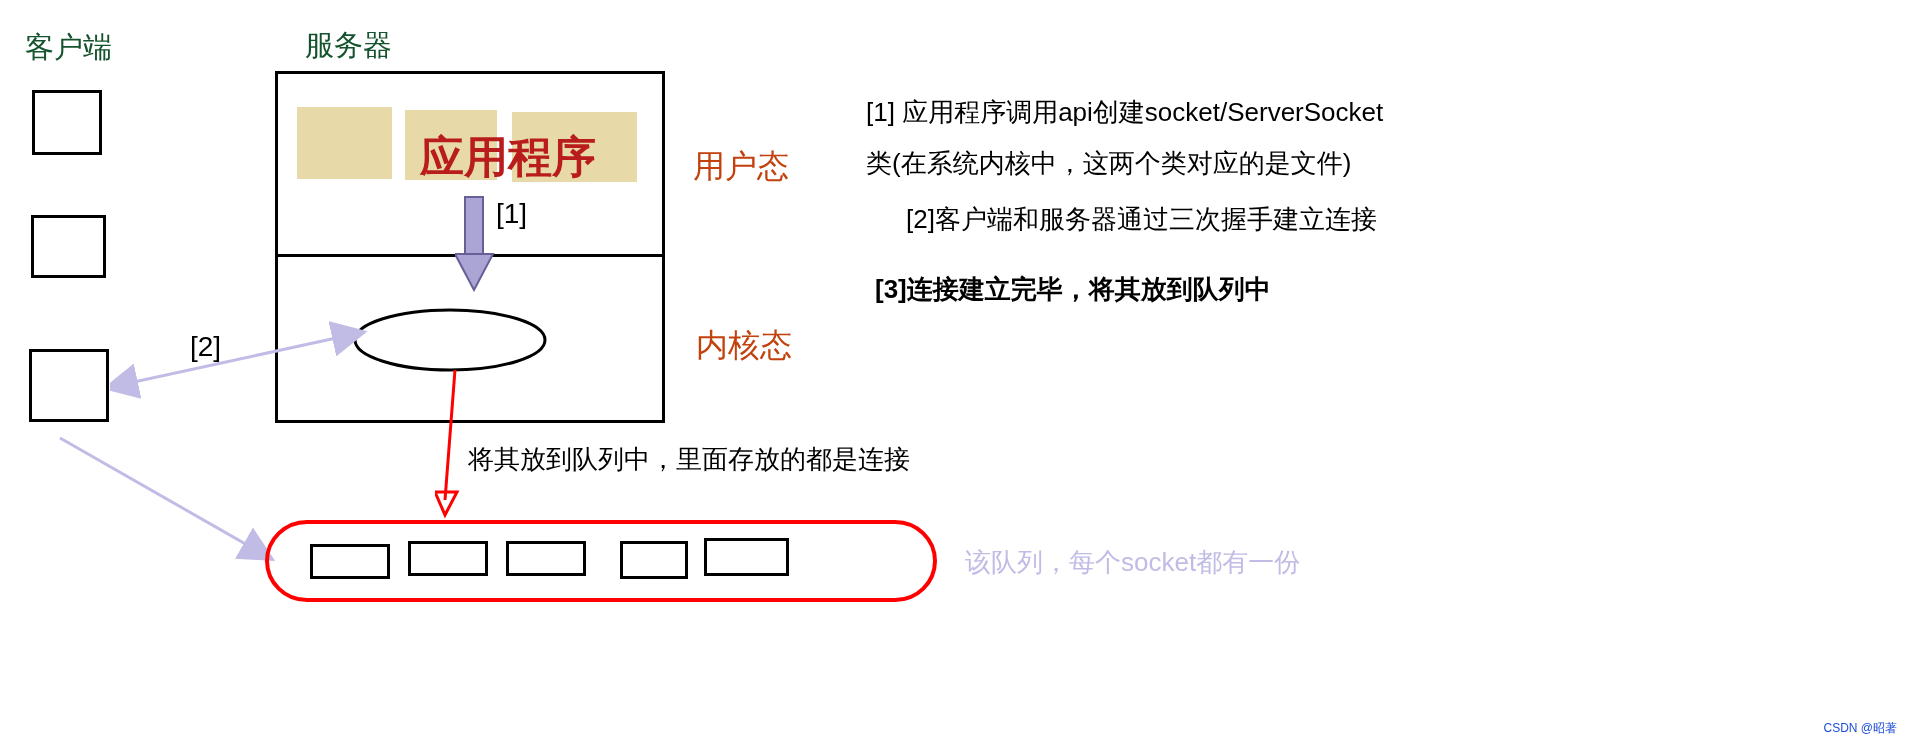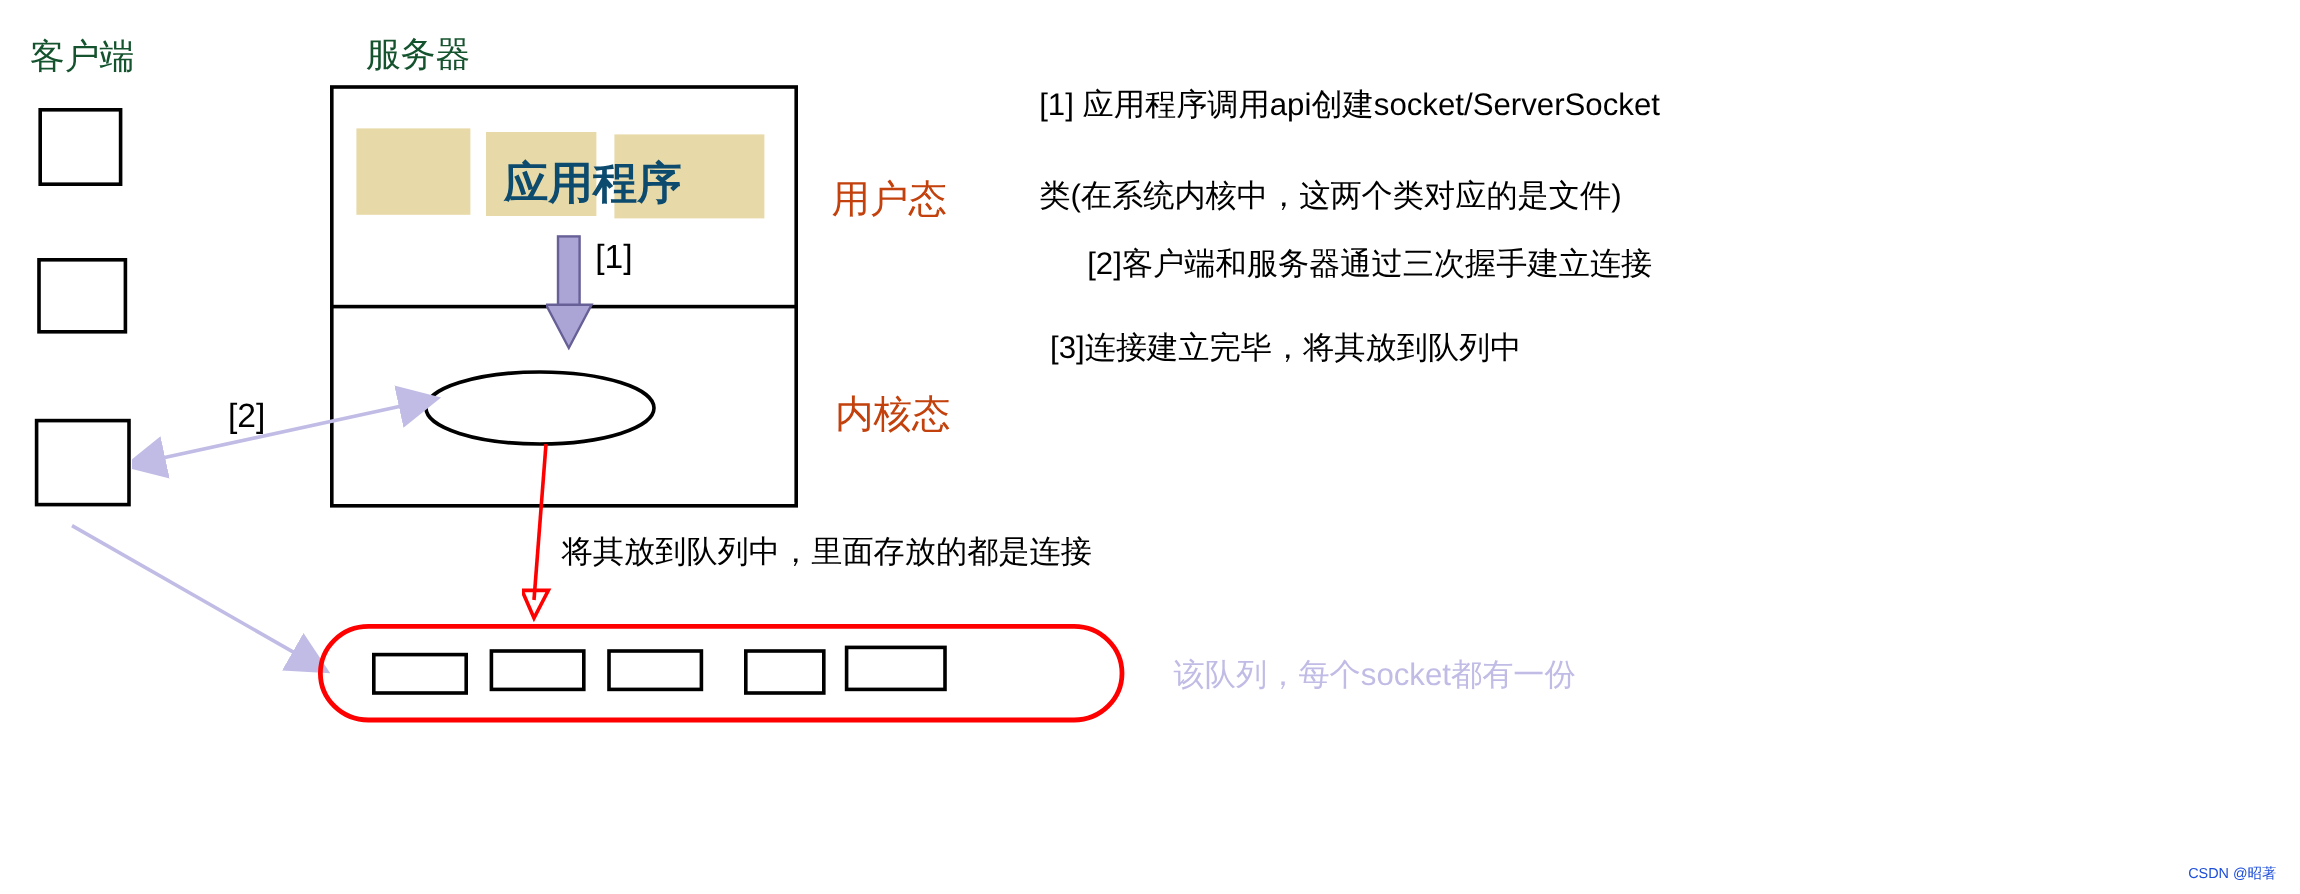--- a/index.html
+++ b/index.html
@@ -18,23 +18,23 @@
     }
     .beige-box {
       background: #e8daa8;
     }
     .queue-box {
       border: 3px solid #000;
       background: #fff;
     }
     .label-red { color: #14532d; font-size: 29px; }
     .label-blue { color: #c2410c; font-size: 32px; }
-    .label-green { color: #0c4a6e; font-size: 37px; font-weight: bold; font-family: Liberation Mono, monospace; }
+    .label-green { color: #b91c1c; font-size: 44px; font-weight: bold; font-family: Liberation Mono, monospace; }
     .label-black { color: #000; font-size: 26px; }
-    .label-lavender { color: #c0bce5; font-size: 26px; margin-left: 13px; }
+    .label-lavender { color: #c0bce5; font-size: 26px; }
     .watermark { color: #1d4ed8; font-size: 12px; }
   </style>
 </head>
 <body>
 
 <div class="abs label-red" style="left:25px; top:28px;">客户端</div>
 
 <div class="abs label-red" style="left:305px; top:26px;">服务器</div>
 
 <div class="abs box" style="left:32px; top:90px; width:70px; height:65px;"></div>
@@ -101,18 +101,18 @@
 </svg>
 
 <div class="abs queue-box" style="left:310px; top:544px; width:80px; height:35px;"></div>
 <div class="abs queue-box" style="left:408px; top:541px; width:80px; height:35px;"></div>
 <div class="abs queue-box" style="left:506px; top:541px; width:80px; height:35px;"></div>
 <div class="abs queue-box" style="left:620px; top:541px; width:68px; height:38px;"></div>
 <div class="abs queue-box" style="left:704px; top:538px; width:85px; height:38px;"></div>
 
 <div class="abs label-lavender" style="left:965px; top:545px;">该队列，每个socket都有一份</div>
 
-<div class="abs label-black" style="left:866px; top:70px;">[1] 应用程序调用api创建socket/ServerSocket</div>
+<div class="abs label-black" style="left:866px; top:95px;">[1] 应用程序调用api创建socket/ServerSocket</div>
 <div class="abs label-black" style="left:866px; top:146px;">类(在系统内核中，这两个类对应的是文件)</div>
 <div class="abs label-black" style="left:906px; top:202px;">[2]客户端和服务器通过三次握手建立连接</div>
-<div class="abs label-black" style="left:875px; top:272px;">[3]连接建立完毕，将其放到队列中</div>
+<div class="abs label-black" style="left:875px; top:272px;font-weight:bold;">[3]连接建立完毕，将其放到队列中</div>
 
 <div class="abs watermark" style="right:20px; bottom:8px;">CSDN @昭著</div>
 
 </body></html>

